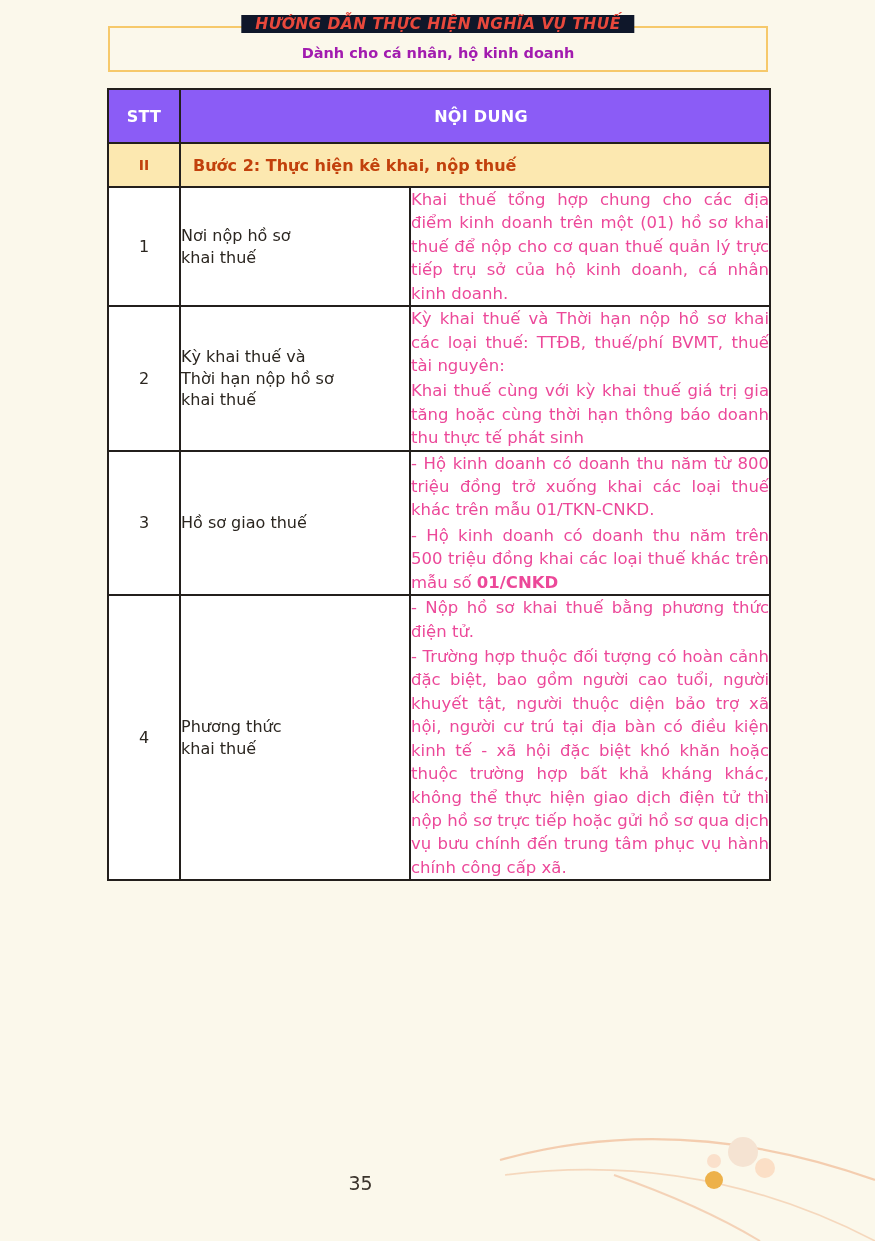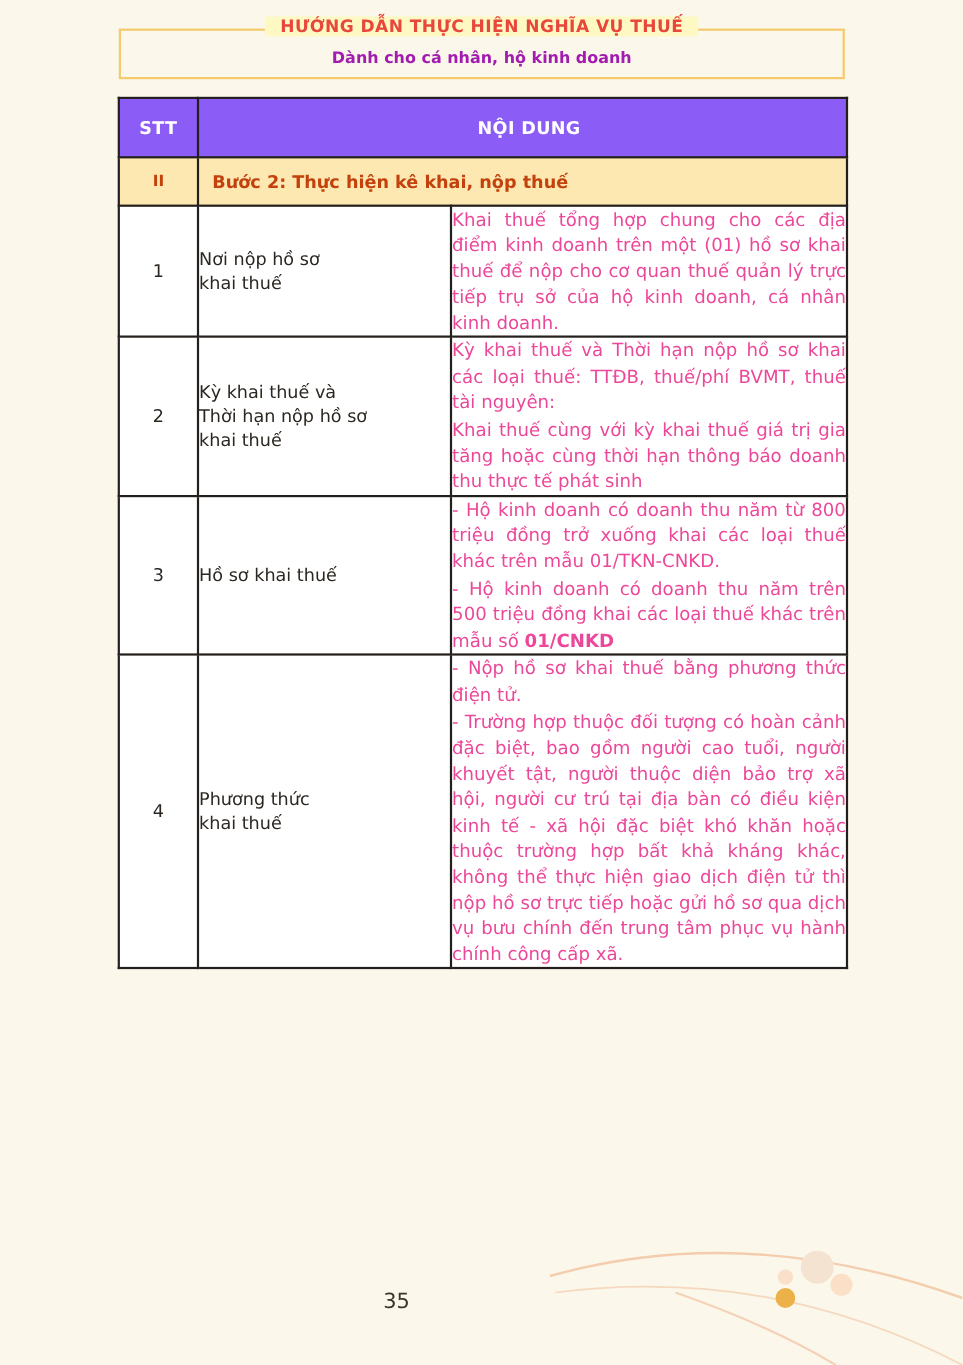--- a/index.html
+++ b/index.html
@@ -41,27 +41,28 @@
     height: 100%;
     box-sizing: border-box;
     border: 2.5px solid #F6C96B;
     background: transparent;
   }
   .banner-title {
     position: absolute;
     left: 50%;
     top: -11px;
     transform: translateX(-50%);
-    background: #fef9c3;
+    background: #0f172a;
     padding: 0 14px;
     color: #E8483C;
     font-size: 15.5px;
     font-weight: bold;
     letter-spacing: 0.4px;
     white-space: nowrap;
+    font-style: italic;
   }
   .banner-sub {
     position: absolute;
     left: 0;
     top: 19px;
     width: 100%;
     text-align: center;
     font-size: 14.5px;
     color: #a21caf;
     font-weight: 600;
@@ -198,21 +199,21 @@
       <td class="num-cell">2</td>
       <td class="name-cell">Kỳ khai thuế và<br>Thời hạn nộp hồ sơ<br>khai thuế</td>
       <td class="body-cell">
           <p>Kỳ khai thuế và Thời hạn nộp hồ sơ khai các loại thuế: TTĐB, thuế/phí BVMT, thuế tài nguyên:</p>
           <p>Khai thuế cùng với kỳ khai thuế giá trị gia tăng hoặc cùng thời hạn thông báo doanh thu thực tế phát sinh</p>
         </td>
     </tr>
 
     <tr>
       <td class="num-cell">3</td>
-      <td class="name-cell">Hồ sơ khai thuế</td>
+      <td class="name-cell">Hồ sơ giao thuế</td>
       <td class="body-cell">
           <p>- Hộ kinh doanh có doanh thu năm từ 800 triệu đồng trở xuống khai các loại thuế khác trên mẫu 01/TKN-CNKD.</p>
           <p>- Hộ kinh doanh có doanh thu năm trên 500 triệu đồng khai các loại thuế khác trên mẫu số <b>01/CNKD</b></p>
         </td>
     </tr>
 
     <tr>
       <td class="num-cell">4</td>
       <td class="name-cell">Phương thức<br>khai thuế</td>
       <td class="body-cell">

